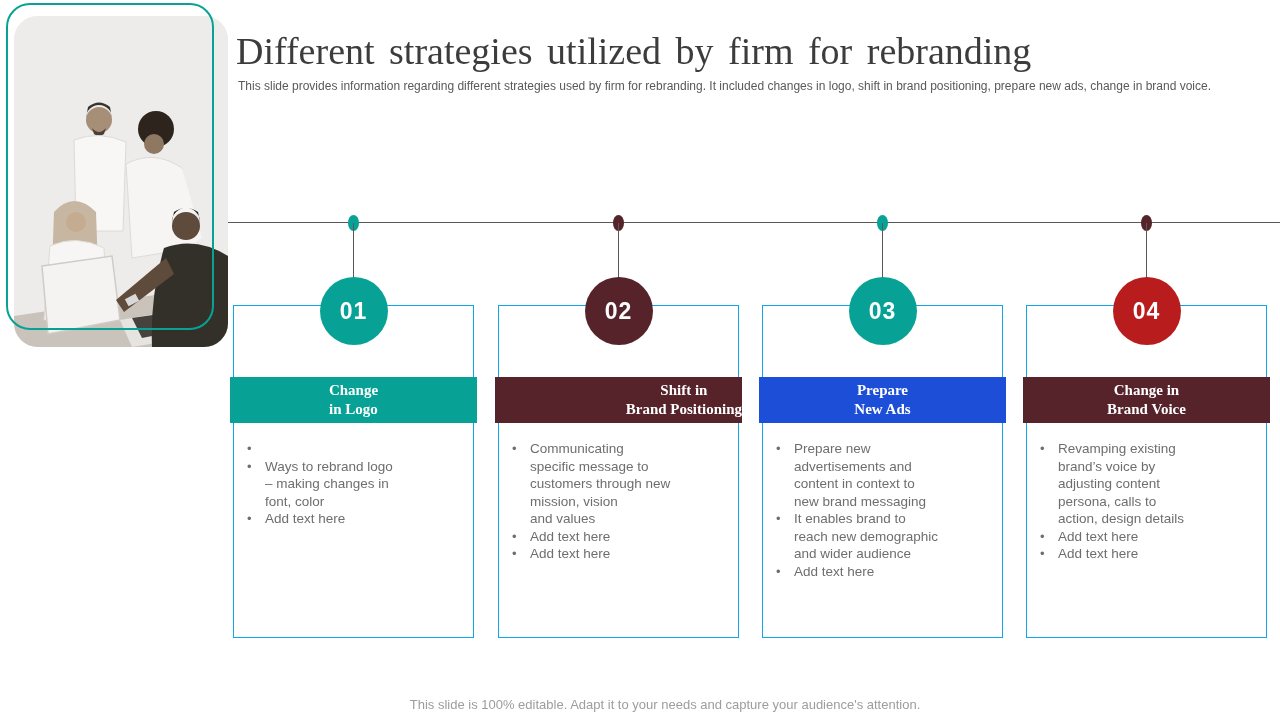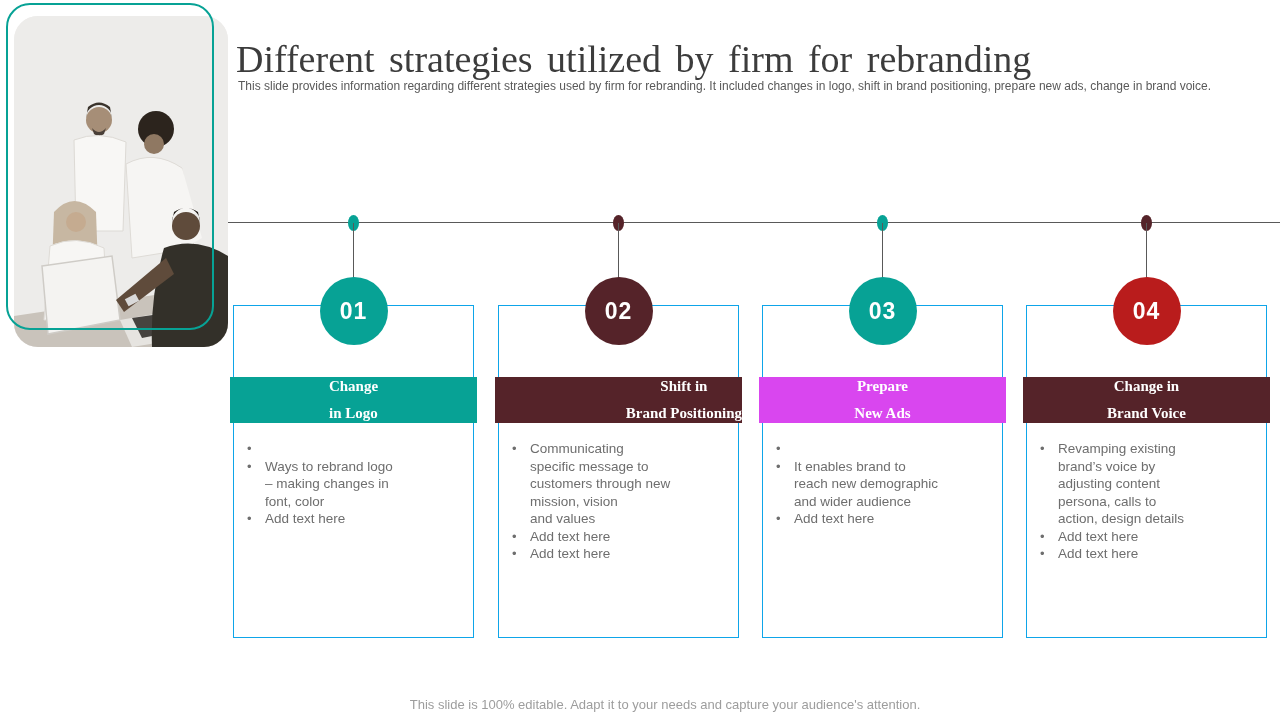--- a/index.html
+++ b/index.html
@@ -2,21 +2,21 @@
 <html><head>
 <meta charset="utf-8">
 <style>
   html,body{margin:0;padding:0;}
   body{
     width:1280px;height:720px;background:#ffffff;position:relative;
     font-family:"Liberation Sans",sans-serif;overflow:hidden;
   }
   
   .title{
-    position:absolute;left:236px;top:36px;width:1000px;
+    position:absolute;left:236px;top:28px;width:1000px;
     font-family:"Liberation Serif",serif;font-size:38px;line-height:46px;
     color:#3c3c3c;word-spacing:5px;white-space:nowrap;
   }
   .subtitle{
     position:absolute;left:238px;top:79px;width:1010px;
     font-size:12px;line-height:14px;color:#595959;
   }
   
   .photo{
     position:absolute;left:14px;top:16px;width:214px;height:331px;
@@ -50,21 +50,21 @@
   }
   .step-number{
     color:#ffffff;font-size:23px;font-weight:bold;letter-spacing:1px;
   }
   .band{
     position:absolute;top:71px;left:-4px;right:-4px;height:46px;
     display:flex;align-items:center;justify-content:center;text-align:center;
   }
   .band span{
     font-family:"Liberation Serif",serif;font-weight:bold;font-size:15px;
-    line-height:27px;color:#ffffff;white-space:pre-line;
+    line-height:19px;color:#ffffff;white-space:pre-line;
   }
   .bullets{
     position:absolute;top:134px;left:13px;right:6px;
     list-style:none;margin:0;padding:0;
   }
   .bullet{display:flex;align-items:flex-start;}
   .bullet-marker{
     width:18px;flex:0 0 18px;color:#6e6e6e;font-size:13px;line-height:17.5px;
   }
   .bullet-text{
@@ -176,27 +176,31 @@
       <span class="bullet-marker">•</span>
       <span class="bullet-text">Add text here</span>
     </li>
   </ul>
 </div>
 
 <div class="card" style="left:762px">
   <div class="step-circle" style="background-color: rgb(7, 162, 149);">
     <span class="step-number">03</span>
   </div>
-  <div class="band" style="background-color: #d946ef;">
+  <div class="band" style="background-color: #1d4ed8;">
     <span>Prepare
 New Ads</span>
   </div>
   <ul class="bullets">
     <li class="bullet">
       <span class="bullet-marker">•</span>
+      <span class="bullet-text">Prepare new
+advertisements and
+content in context to
+new brand messaging</span>
     </li>
     <li class="bullet">
       <span class="bullet-marker">•</span>
       <span class="bullet-text">It enables brand to
 reach new demographic
 and wider audience</span>
     </li>
     <li class="bullet">
       <span class="bullet-marker">•</span>
       <span class="bullet-text">Add text here</span>

